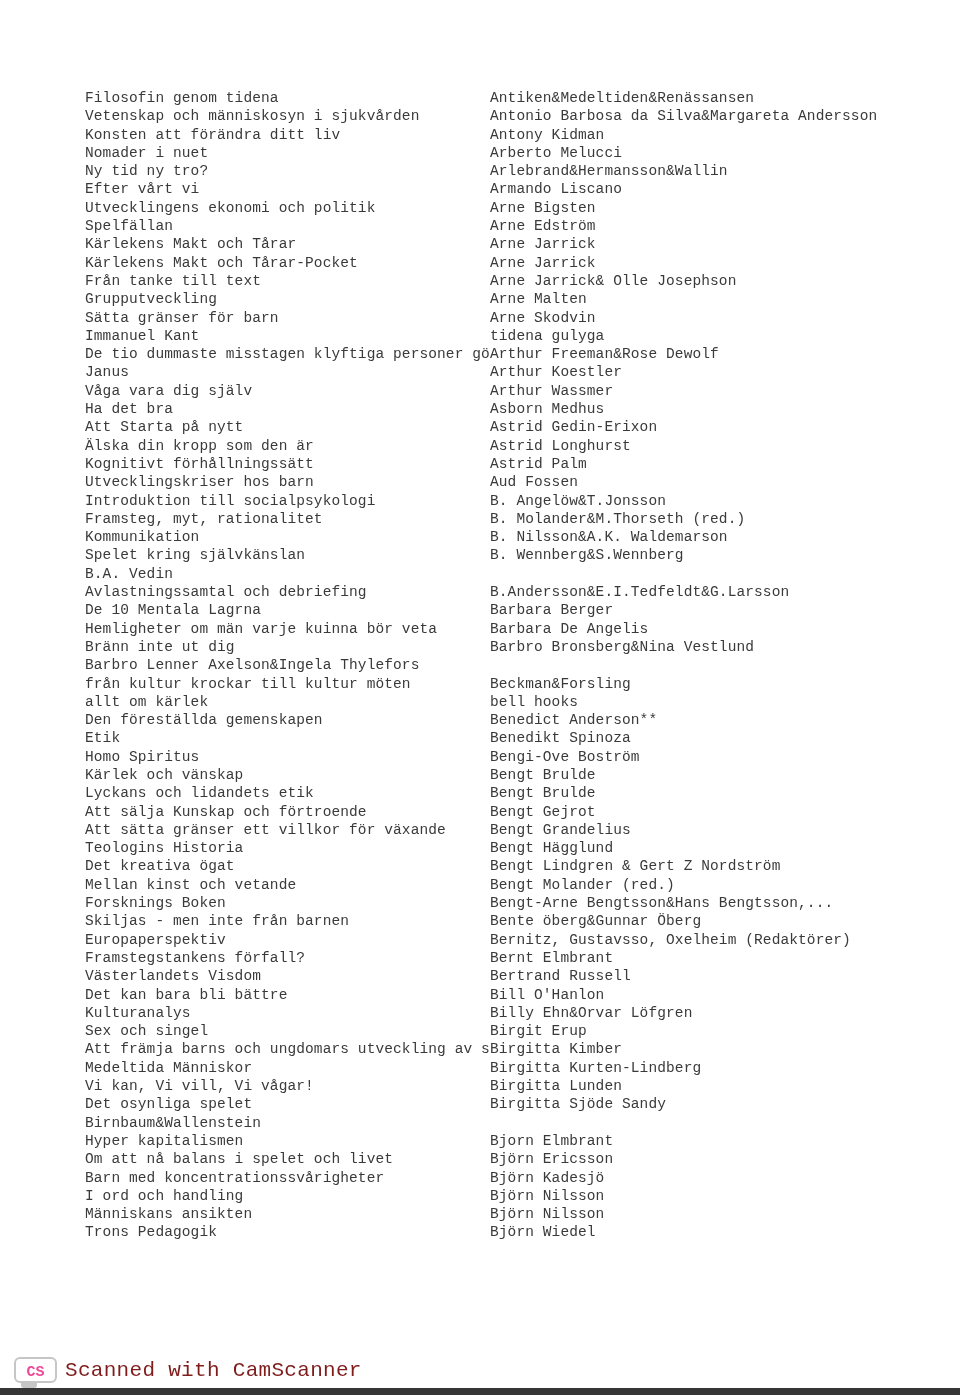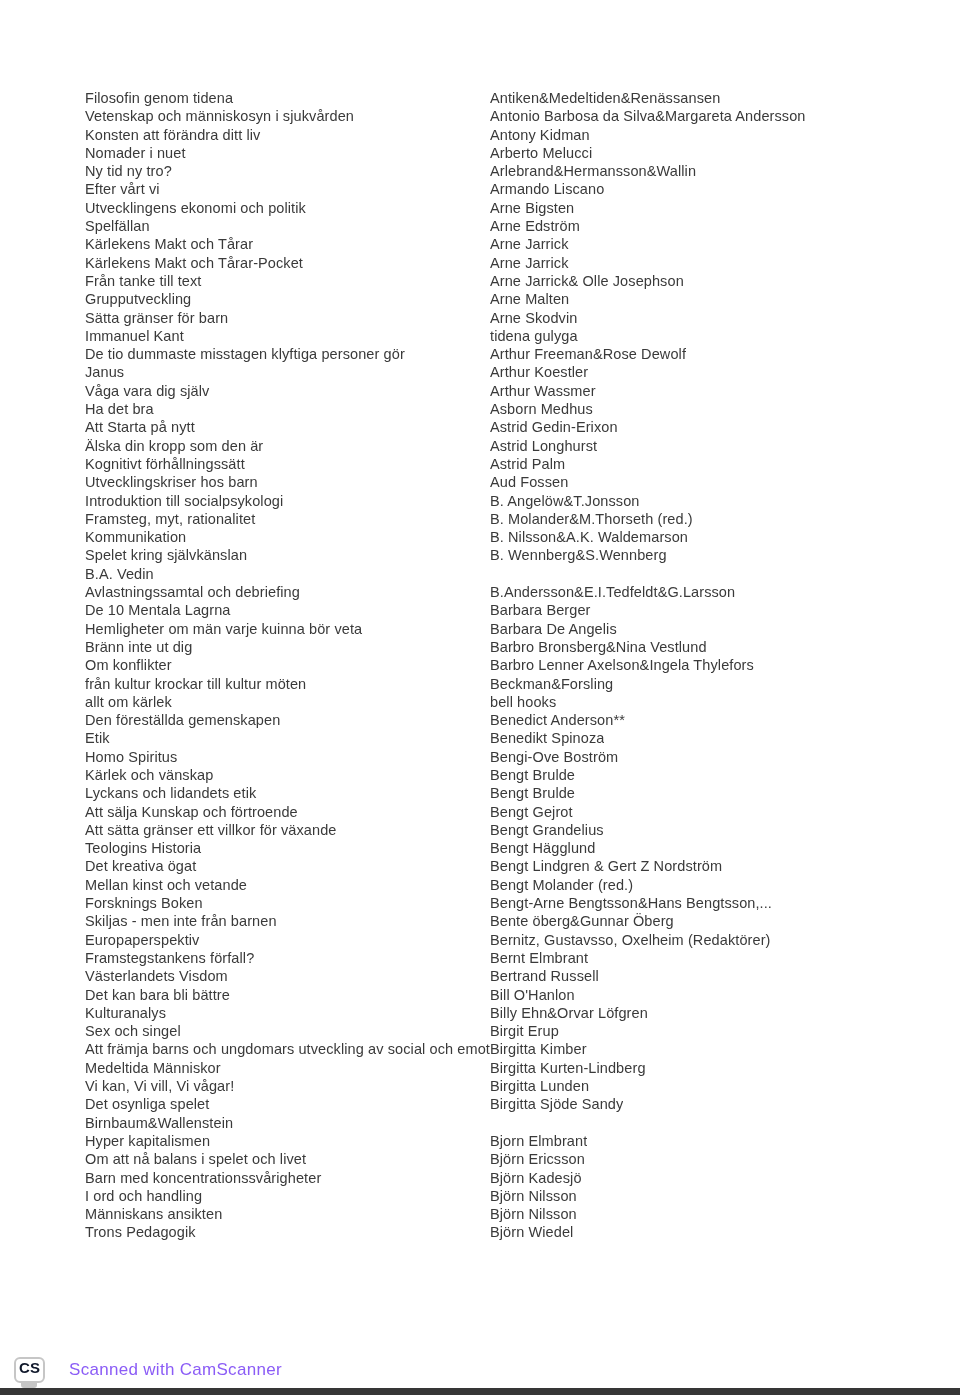--- a/index.html
+++ b/index.html
@@ -2,21 +2,21 @@
 <html><head>
 <meta charset="utf-8">
 <style>
   html,body{margin:0;padding:0;background:#e9e9e9;}
   .page{
     position:relative;
     width:960px;height:1395px;
     margin:0 auto;
     background:#ffffff;
     overflow:hidden;
-    font-family:Liberation Sans, sans-serif;
+    font-family:Liberation Mono, monospace;
     color:#3a3a3a;
   }
   .list{
     position:absolute;
     left:85px; top:89px;
   }
   .row{
     display:flex;
     height:18.3px;
     line-height:18.3px;
@@ -34,43 +34,42 @@
   }
   .watermark{
     position:absolute;
     left:14px; top:1357px;
     display:flex;
     align-items:center;
     gap:8px;
   }
   .cs-badge{
     position:relative;
-    width:31px;height:26px;
+    width:43px;height:26px;
     border:2px solid #c6c6c6;
     border-radius:6px;
     background:#ffffff;
-    display:flex;align-items:flex-start;justify-content:center;
+    display:flex;align-items:flex-end;justify-content:center;
     font-weight:bold;
     font-size:15px;
-    color:#0f172a;
+    color:#ec4899;
     box-sizing:border-box;
   }
   .cs-badge::after{
     content:"";
     position:absolute;
     left:5px; bottom:-7px;
     width:16px; height:5px;
     background:#c6c6c6;
     border-radius:0 0 3px 3px;
   }
   .wm-text{
-    font-size:17px;
-    color:#8b5cf6;
+    font-size:21px;
+    color:#7f1d1d;
     letter-spacing:0.3px;
-    margin-left:16px;
   }
   .bottom-bar{
     position:absolute;
     left:0; bottom:0;
     width:960px; height:7px;
     background:#363636;
   }
 </style>
 </head>
 <body>
@@ -195,21 +194,20 @@
       </div>
       <div class="row">
         <span class="cell title">Hemligheter om män varje kuinna bör veta</span>
         <span class="cell author">Barbara De Angelis</span>
       </div>
       <div class="row">
         <span class="cell title">Bränn inte ut dig</span>
         <span class="cell author">Barbro Bronsberg&amp;Nina Vestlund</span>
       </div>
       <div class="row">
-        <span class="cell title">Om konflikter</span>
         <span class="cell author">Barbro Lenner Axelson&amp;Ingela Thylefors</span>
       </div>
       <div class="row">
         <span class="cell title">från kultur krockar till kultur möten</span>
         <span class="cell author">Beckman&amp;Forsling</span>
       </div>
       <div class="row">
         <span class="cell title">allt om kärlek</span>
         <span class="cell author">bell hooks</span>
       </div>

